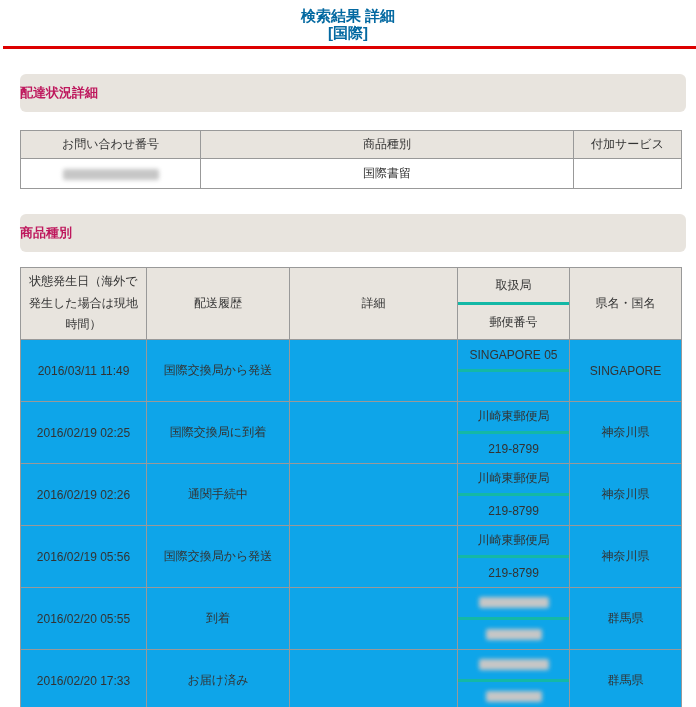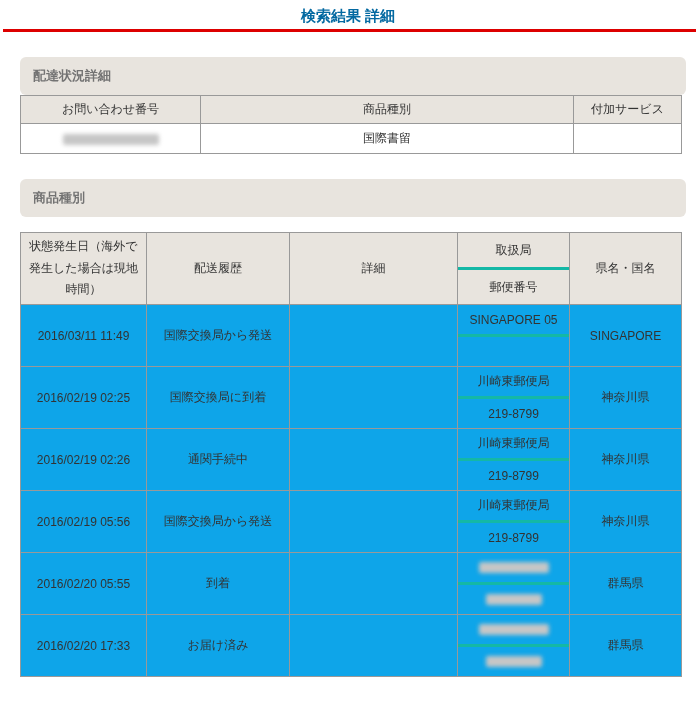--- a/index.html
+++ b/index.html
@@ -27,42 +27,41 @@
     margin-left: 20px;
     margin-right: 10px;
   }
   .section-heading {
     margin-top: 25px;
     background: #e8e4de;
     border-radius: 6px;
     height: 38px;
     display: flex;
     align-items: center;
-    padding-left: 13px;
     font-weight: bold;
     font-size: 13px;
-    color: #737373;
+    color: #be185d;
   }
   table {
     border-collapse: collapse;
     table-layout: fixed;
     font-size: 12px;
     border: 1px solid #808080;
   }
   th, td {
     border: 1px solid #999999;
     text-align: center;
     vertical-align: middle;
     font-weight: normal;
     padding: 0;
     overflow: hidden;
   }
   th { background: #e8e4de; color: #333333; }
 
-  .summary-table { width: 661px; }
+  .summary-table { width: 661px; margin-top: 18px; }
   .summary-table th { height: 27px; }
   .summary-table td { height: 29px; background: #ffffff; }
 
   .history-table { width: 661px; margin-top: 15px; }
   .history-table th { height: 69px; }
   .history-table th.h-date { padding: 0 4px; line-height: 1.8; }
   .history-table td { height: 59px; background: #0ea5e9; }
 
   .split { padding: 0; }
   .split-inner { display: flex; flex-direction: column; width: 100%; }
@@ -86,20 +85,21 @@
   .blur-lg { width: 96px; }
   .blur-md { width: 70px; }
   .blur-sm { width: 56px; }
   .spacer-bottom { height: 10px; }
 </style>
 </head>
 <body>
 
 <div class="page-title">
   <div>検索結果 詳細</div>
+  <div>[国際]</div>
 </div>
 
 <div class="red-rule"></div>
 
 <div class="content">
 
   <div class="section-heading">
     <span>配達状況詳細</span>
   </div>
 

